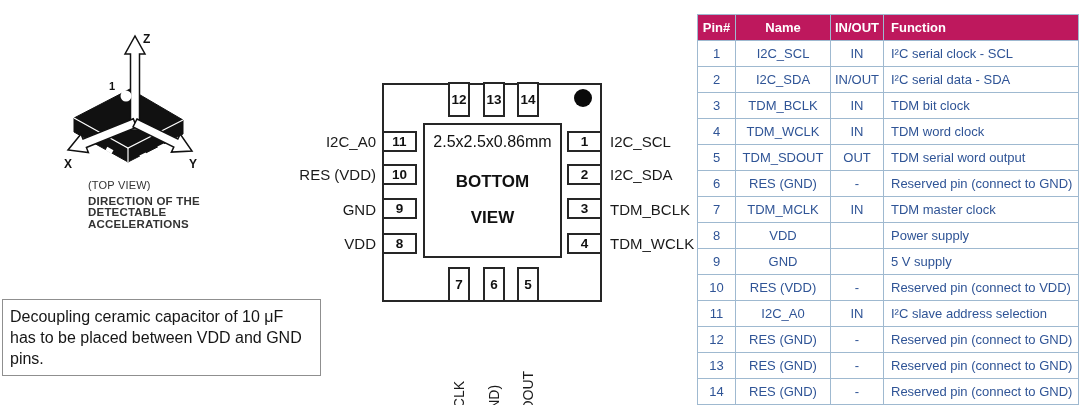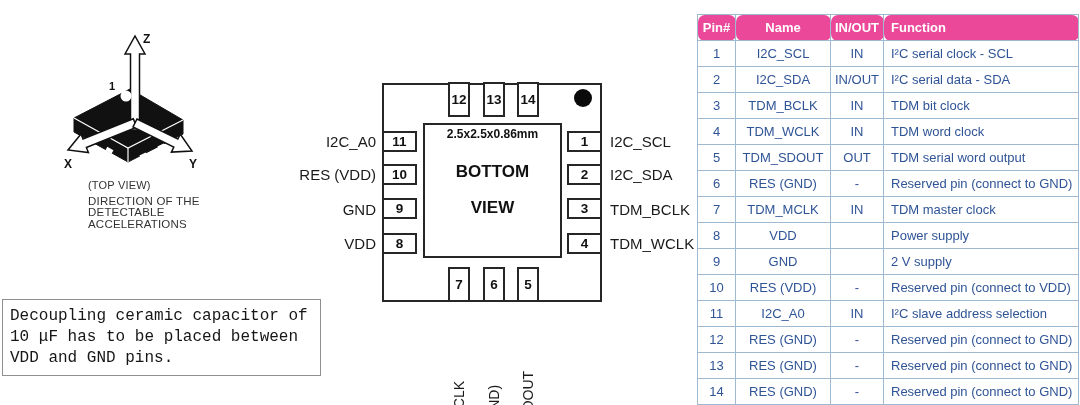--- a/index.html
+++ b/index.html
@@ -3,34 +3,34 @@
 <meta charset="utf-8">
 <style>
   html,body { margin:0; padding:0; background:#fff; }
   .canvas {
     position:relative; width:1080px; height:405px; background:#ffffff;
     font-family:"Liberation Sans", sans-serif; overflow:hidden;
   }
   
   .chip3d { position:absolute; left:40px; top:10px; width:220px; height:230px; }
   .cap-title { position:absolute; left:88px; top:179px; font-size:11px; color:#333; letter-spacing:.2px; }
-  .cap-lines { position:absolute; left:88px; top:196px; font-size:11.5px; color:#333; line-height:11.3px; letter-spacing:.2px; }
+  .cap-lines { position:absolute; left:88px; top:196px; font-size:11.5px; color:#333; line-height:11.3px; letter-spacing:.2px;font-weight:bold; }
   .notebox {
     position:absolute; left:2px; top:299px; width:303px;
     border:1.5px solid #8f8f8f; background:#fff;
-    padding:6px 7px; font-size:16px; line-height:21px; color:#161616;font-family:Liberation Mono, monospace;
+    padding:6px 7px; font-size:16px; line-height:21px; color:#161616;
   }
   
   .outerbox { position:absolute; left:382px; top:83px; width:216px; height:215px; border:2px solid #262626; background:#fff; }
   .innerbox {
     position:absolute; left:423px; top:123px; width:135px; height:131px;
     border:2px solid #262626; background:#fff; text-align:center; color:#111;
   }
   .pl1 { margin-top:12px; font-size:17px; }
-  .pl2 { font-size:12px; margin-top:2px;font-weight:bold; }
+  .pl2 { font-size:16px; margin-top:8px; }
   .pv1 { font-size:17px; font-weight:bold; margin-top:21px; }
   .pv2 { font-size:17px; font-weight:bold; margin-top:16px; }
   .dot { position:absolute; left:574px; top:89px; width:18px; height:18px; border-radius:50%; background:#0a0a0a; }
   .pinbox {
     position:absolute; border:2px solid #262626; background:#fff; color:#111;
     display:flex; align-items:center; justify-content:center;
     font-weight:bold; font-size:13.5px;
   }
   .pinbox.v { width:18px; height:31px; }
   .pinbox.h { width:31px; height:17px; }
@@ -38,21 +38,21 @@
   .vlabel.topside { text-align:right; top:-5px; }
   .vlabel.botside { text-align:left; top:375px; }
   .rlabel { position:absolute; left:610px; height:18px; font-size:15px; color:#1a1a1a; white-space:nowrap; }
   .llabel { position:absolute; left:256px; width:120px; height:18px; font-size:15px; color:#1a1a1a; text-align:right; white-space:nowrap; }
   
   .pintable {
     position:absolute; left:697px; top:14px; width:382px;
     border-collapse:collapse; table-layout:fixed; font-size:13px; color:#2F5496;
   }
   .pintable th, .pintable td { border:1px solid #9FB9D0; height:25px; padding:0; text-align:center; overflow:hidden; }
-  .pintable th { background:#ec4899; color:#fff; font-weight:bold; font-size:13px;border-radius:7px; }
+  .pintable th { background:#be185d; color:#fff; font-weight:bold; font-size:13px; }
   .pintable th.fn, .pintable td.fn { text-align:left; padding-left:7px; }
 </style>
 </head>
 <body>
 
 <div class="canvas">
 
   <svg class="chip3d" viewBox="0 0 220 230">
 
     <polygon points="34,108 90,79 143,110 143,124 88,152 34,122" fill="#111" stroke="#111" stroke-width="1"></polygon>
@@ -190,21 +190,21 @@
     <tr>
           <td>8</td>
           <td>VDD</td>
           <td></td>
           <td class="fn">Power supply</td>
         </tr>
     <tr>
           <td>9</td>
           <td>GND</td>
           <td></td>
-          <td class="fn">2 V supply</td>
+          <td class="fn">5 V supply</td>
         </tr>
     <tr>
           <td>10</td>
           <td>RES (VDD)</td>
           <td>-</td>
           <td class="fn">Reserved pin (connect to VDD)</td>
         </tr>
     <tr>
           <td>11</td>
           <td>I2C_A0</td>

